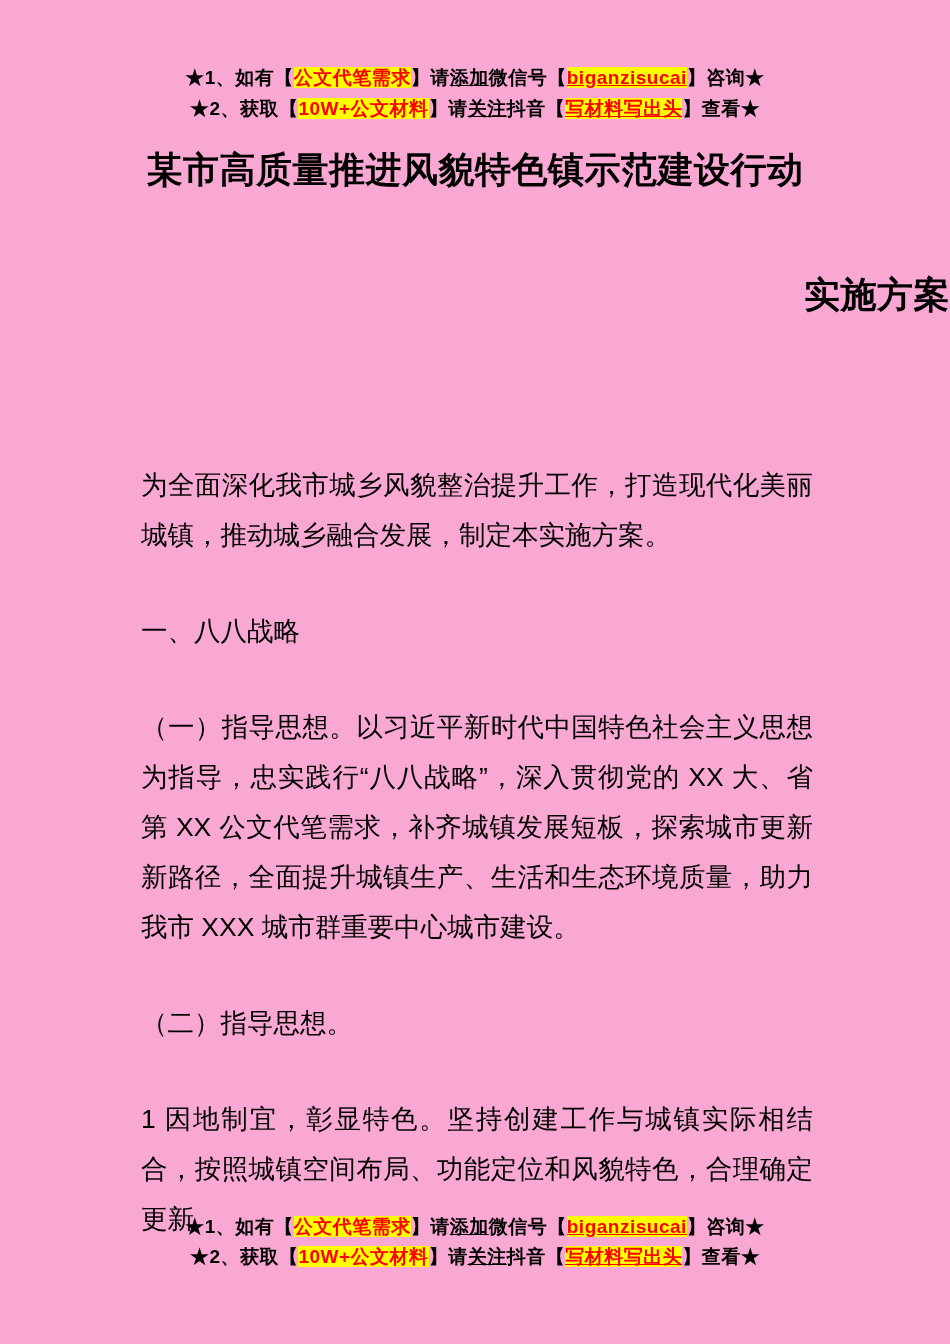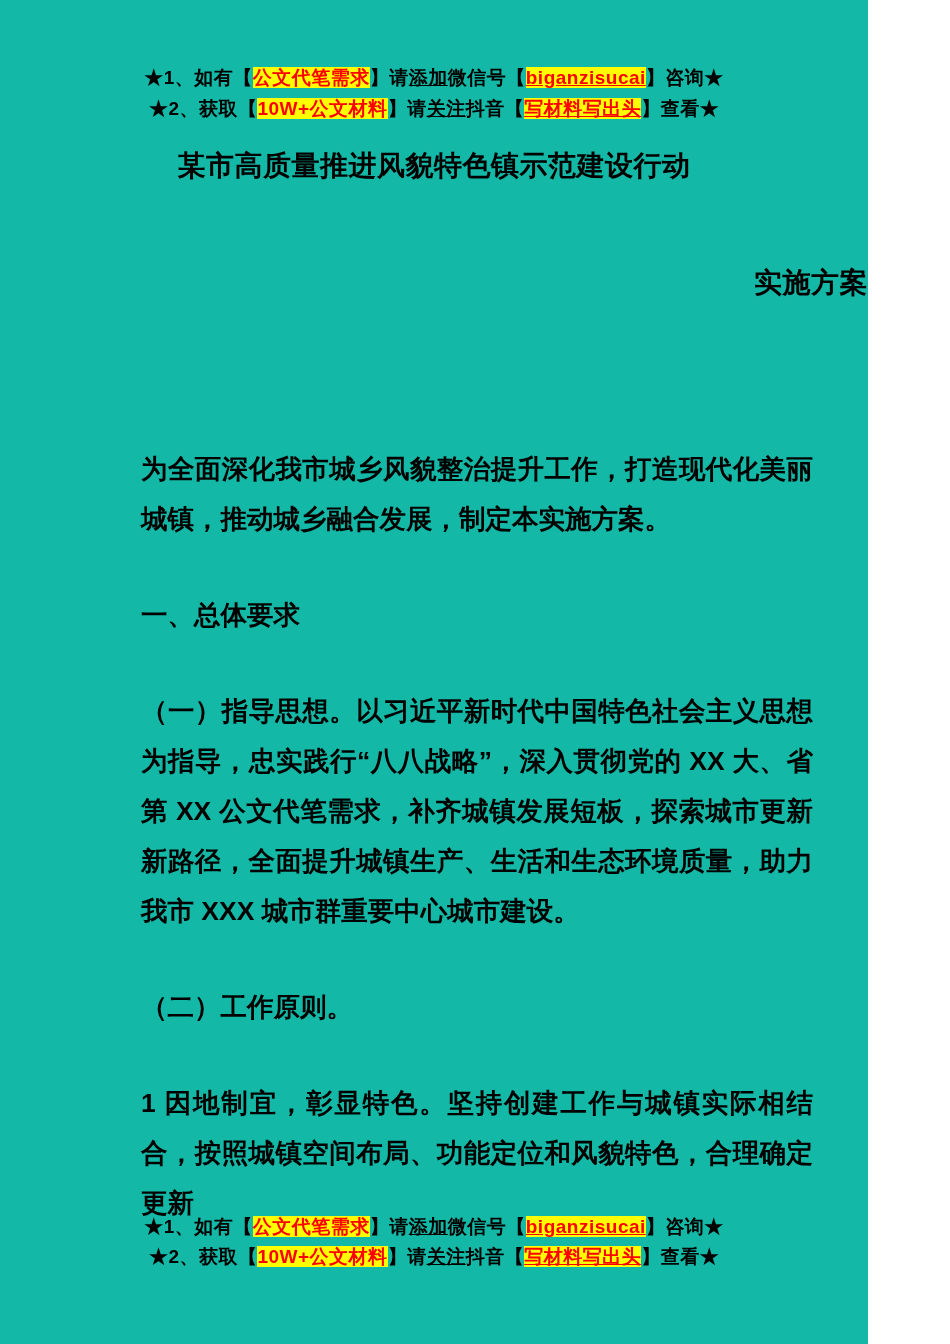--- a/index.html
+++ b/index.html
@@ -3,23 +3,23 @@
 <meta charset="utf-8">
 <style>
   html, body {
     margin: 0;
     padding: 0;
     background: #ffffff;
     font-family: "Liberation Sans", sans-serif;
   }
   .page {
     position: relative;
-    width: 868px;
+    width: 950px;
     height: 1344px;
-    background: #14b8a6;
+    background: #f9a8d4;
     overflow: hidden;
     color: #000000;
   }
   
   .notice {
     text-align: center;
     font-size: 19px;
     font-weight: bold;
     line-height: 31px;
     letter-spacing: 0.5px;
@@ -34,38 +34,37 @@
     line-height: 30px;
   }
   .seg { color: #000000; }
   .seg.hl { background: #ffff00; }
   .seg.red { color: #ff0000; }
   .seg.u { text-decoration: underline; }
   
   .doc-title {
     margin: 28px 0 0 0;
     text-align: center;
-    font-size: 28px;
+    font-size: 36px;
     font-weight: 900;
     letter-spacing: 0.5px;
   }
   .doc-title .t-line { display: block; line-height: 1; }
   .doc-title .t-line2 { margin-top: 89px; text-align: right; }
   
   .doc-body {
     width: 672px;
     margin: 147px 0 0 141px;
     font-size: 26.5px;
     color: #000000;
   }
   .doc-body p {
     margin: 0 0 46px 0;
     line-height: 50px;
     text-align: justify;
-    font-weight: bold;
   }
 </style>
 </head>
 <body>
 
 <div class="page">
 
   <div class="notice notice-top">
     <div class="notice-line">
       <span class="seg">★1、如有【</span><span class="seg hl red">公文代笔需求</span><span class="seg">】请</span><span class="seg u">添加</span><span class="seg">微信号【</span><span class="seg hl red u">biganzisucai</span><span class="seg">】咨询★</span>
@@ -75,23 +74,23 @@
     </div>
   </div>
 
   <h1 class="doc-title">
     <span class="t-line t-line1">某市高质量推进风貌特色镇示范建设行动</span>
     <span class="t-line t-line2">实施方案</span>
   </h1>
 
   <div class="doc-body">
     <p>为全面深化我市城乡风貌整治提升工作，打造现代化美丽城镇，推动城乡融合发展，制定本实施方案。</p>
-    <p>一、总体要求</p>
+    <p>一、八八战略</p>
     <p>（一）指导思想。以习近平新时代中国特色社会主义思想为指导，忠实践行“八八战略”，深入贯彻党的 XX 大、省第 XX 公文代笔需求，补齐城镇发展短板，探索城市更新新路径，全面提升城镇生产、生活和生态环境质量，助力我市 XXX 城市群重要中心城市建设。</p>
-    <p>（二）工作原则。</p>
+    <p>（二）指导思想。</p>
     <p>1 因地制宜，彰显特色。坚持创建工作与城镇实际相结合，按照城镇空间布局、功能定位和风貌特色，合理确定更新</p>
   </div>
 
   <div class="notice notice-bottom">
     <div class="notice-line">
       <span class="seg">★1、如有【</span><span class="seg hl red">公文代笔需求</span><span class="seg">】请</span><span class="seg u">添加</span><span class="seg">微信号【</span><span class="seg hl red u">biganzisucai</span><span class="seg">】咨询★</span>
     </div>
     <div class="notice-line">
       <span class="seg">★2、获取【</span><span class="seg hl red">10W+公文材料</span><span class="seg">】请</span><span class="seg u">关注</span><span class="seg">抖音【</span><span class="seg hl red u">写材料写出头</span><span class="seg">】查看★</span>
     </div>

